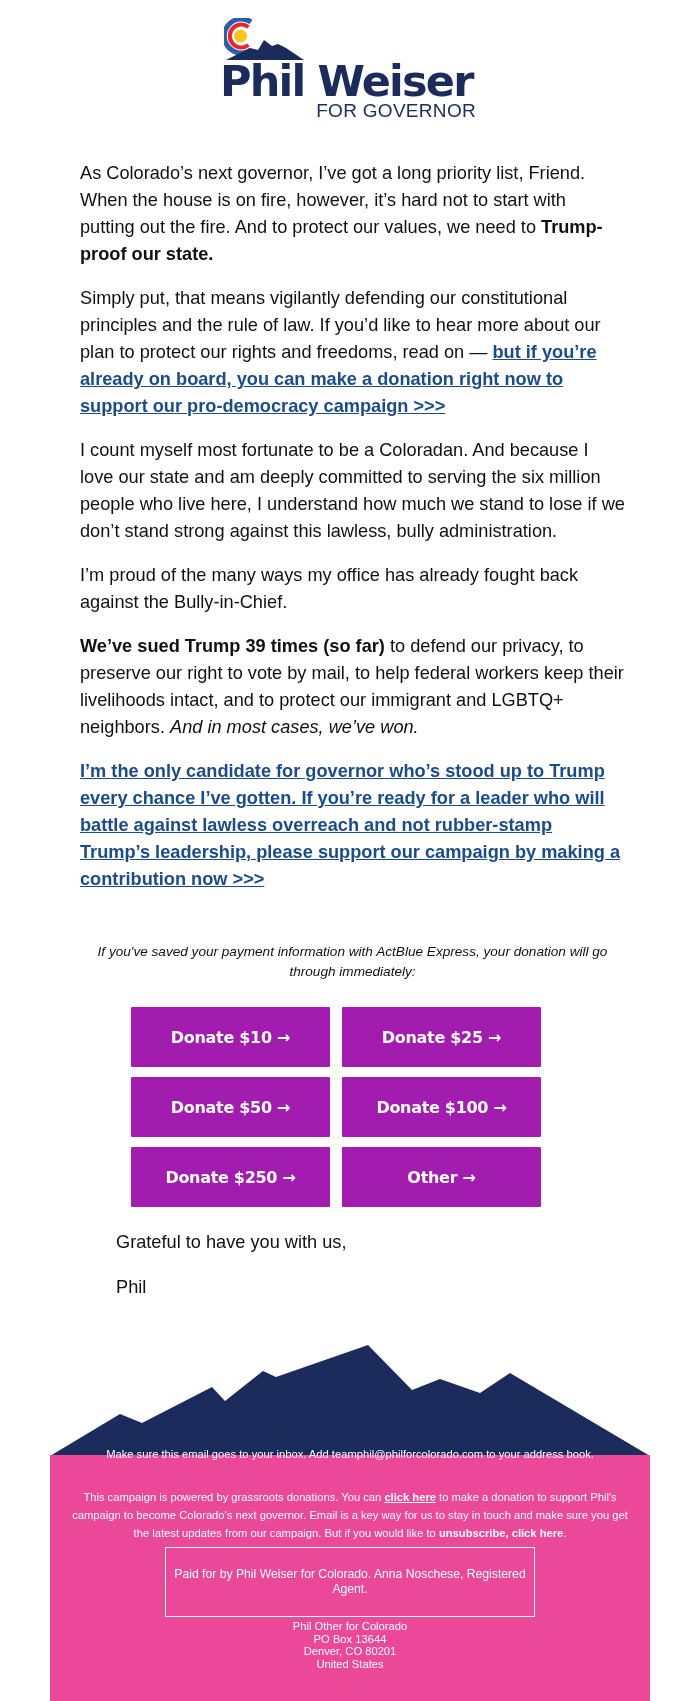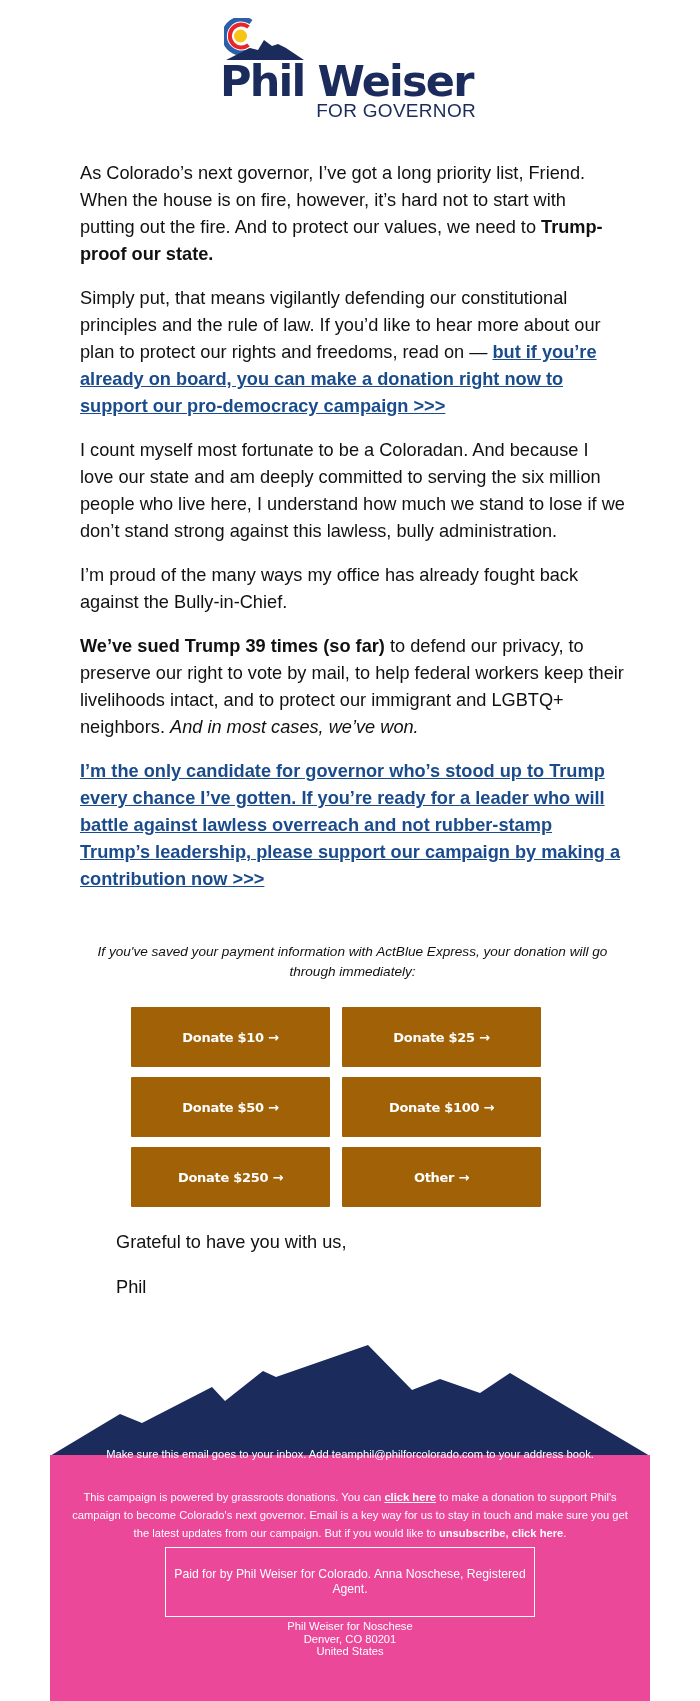--- a/index.html
+++ b/index.html
@@ -68,25 +68,25 @@
     text-align: center;
     font-size: 13.6px;
     line-height: 20px;
     font-style: italic;
     color: #111;
   }
   .btn {
     position: absolute;
     width: 199px;
     height: 60px;
-    background: #a16207;
+    background: #a21caf;
     color: #ffffff;
     font-family: "DejaVu Sans", sans-serif;
     font-weight: bold;
-    font-size: 13px;
+    font-size: 16px;
     letter-spacing: -0.3px;
     display: flex;
     align-items: center;
     justify-content: center;
     cursor: pointer;
     border-radius: 1px;
   }
   .closing {
     position: absolute;
     left: 80px;
@@ -187,17 +187,18 @@
   <polygon fill="#1a2b5c" points="0,116 70,74 92,83 162,47 175,61 213,31 226,37 318,5 362,50 390,39 430,53 460,33 600,116 600,120 0,120"></polygon>
 </svg>
 
 <div class="footer">
   <div class="footer-inbox">Make sure this email goes to your inbox. Add teamphil@philforcolorado.com to your address book.</div>
   <div class="footer-body">
     <span>This campaign is powered by grassroots donations. You can </span><a>click here</a><span> to make a donation to support Phil's campaign to become Colorado's next governor. Email is a key way for us to stay in touch and make sure you get the latest updates from our campaign. But if you would like to </span><b>unsubscribe, click here</b><span>.</span>
   </div>
   <div class="paid-box">Paid for by Phil Weiser for Colorado. Anna Noschese, Registered Agent.</div>
   <div class="address">
-    <div>Phil Weiser for Noschese</div>
+    <div>Phil Other for Colorado</div>
+    <div>PO Box 13644</div>
     <div>Denver, CO 80201</div>
     <div>United States</div>
   </div>
 </div>
 
 </body></html>

